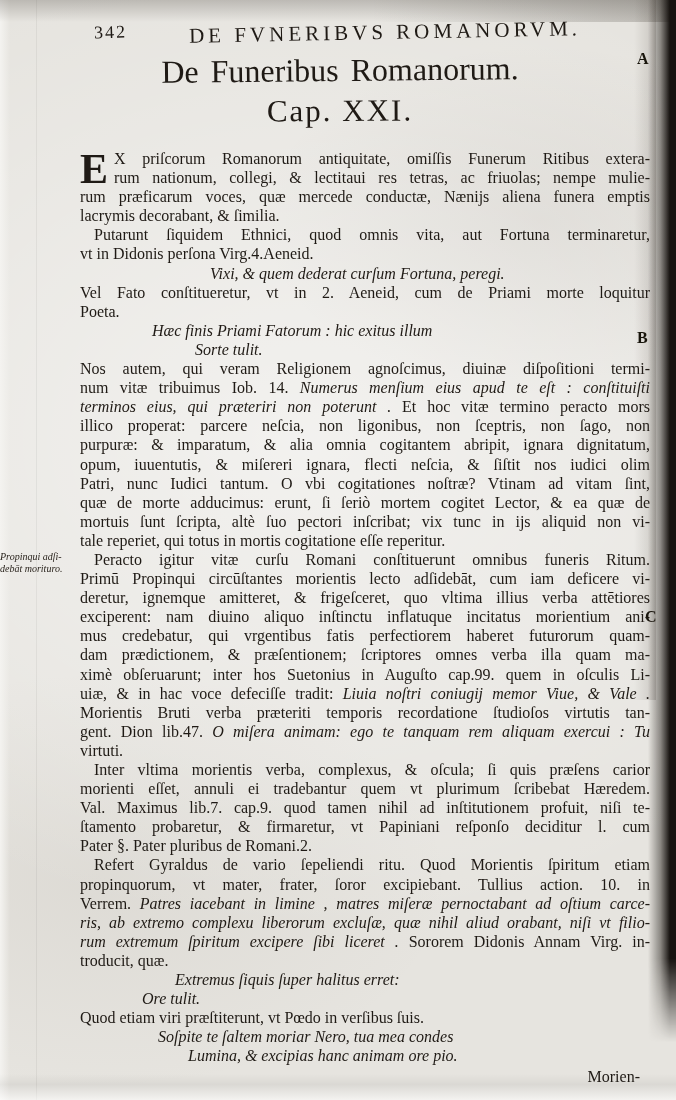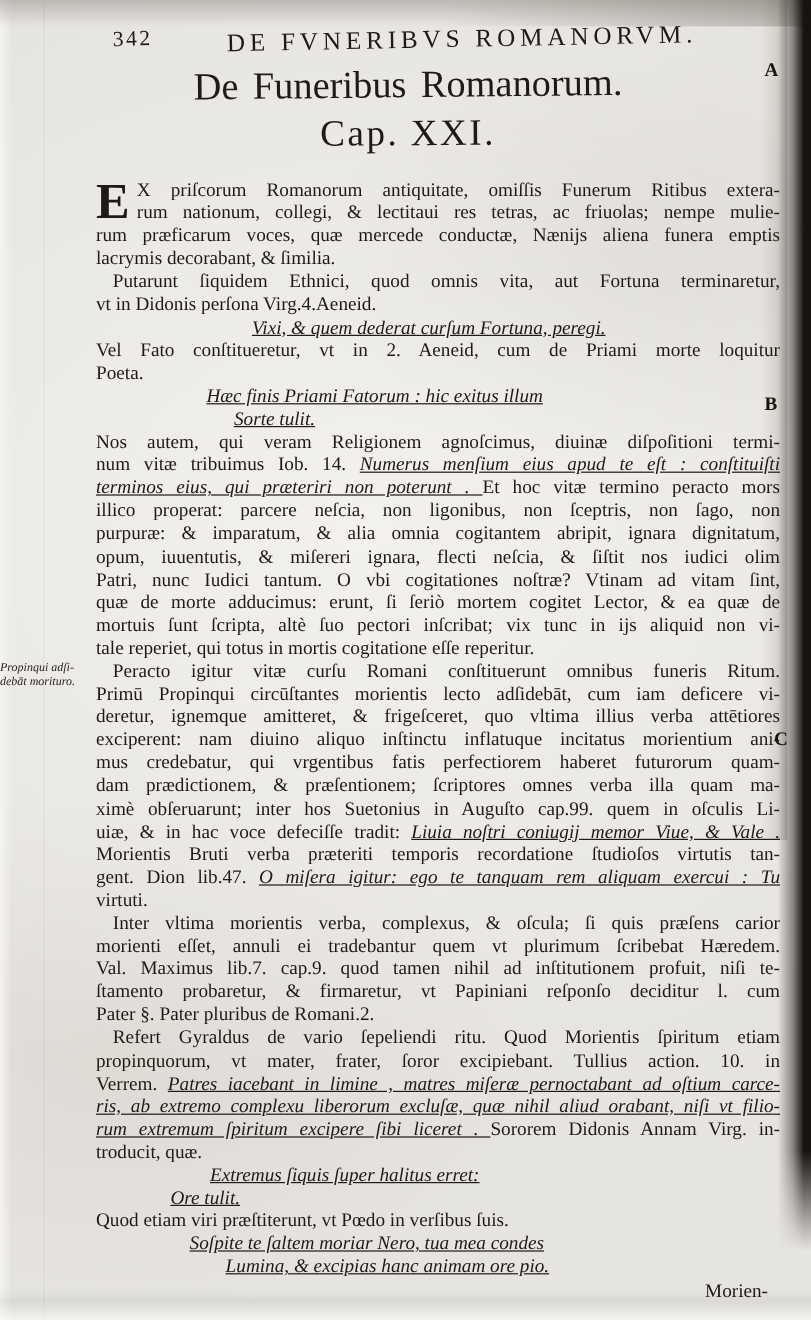--- a/index.html
+++ b/index.html
@@ -37,21 +37,21 @@
     font-size:32px;transform:rotate(-0.6deg);word-spacing:4px;}
   .chap-title-2{position:absolute;left:60px;top:93px;width:560px;text-align:center;
     font-size:31px;letter-spacing:2px;transform:rotate(-0.4deg);}
 
   
   .text-body{position:absolute;left:80px;top:149px;width:570px;font-size:16px;line-height:19.1px;}
   .block{margin:0;}
   .line{white-space:nowrap;text-align:justify;text-align-last:justify;height:19.1px;overflow:visible;}
   .line.last{text-align-last:left;}
   .line.q{text-align:left;text-align-last:left;}
-  .it{font-style:italic;text-decoration:underline;}
+  .it{font-style:italic;}
   .dropcap{float:left;font-size:42px;line-height:36px;font-weight:bold;padding:2px 6px 0 0;
     height:36px;}
 
   
   .margin-note{position:absolute;left:0;top:551px;width:76px;font-size:10px;
     font-style:italic;line-height:12px;color:#2a241d;}
   .margin-letter{position:absolute;left:637px;width:20px;font-size:16px;font-weight:bold;color:#151209;}
   .ml-a{top:50px;} .ml-b{top:329px;} .ml-c{top:608px;left:645px;}
   .catchword{position:absolute;right:36px;top:1068px;font-size:16px;}
 </style>
@@ -81,21 +81,21 @@
         <div class="line last"><span>vt in Didonis perſona Virg.4.Aeneid.</span></div>
       </div>
       <div class="block quote">
         <div class="line last q" style="margin-left: 130px;"><span class="it">Vixi, &amp; quem dederat curſum Fortuna, peregi.</span></div>
       </div>
       <div class="block para">
         <div class="line"><span>Vel Fato conſtitueretur, vt in 2. Aeneid, cum de Priami morte loquitur</span></div>
         <div class="line last"><span>Poeta.</span></div>
       </div>
       <div class="block quote">
-        <div class="line last q" style="margin-left: 92px;"><span class="it">Hæc finis Priami Fatorum : hic exitus illum</span></div>
+        <div class="line last q" style="margin-left: 72px;"><span class="it">Hæc finis Priami Fatorum : hic exitus illum</span></div>
         <div class="line last q" style="margin-left: 115px;"><span class="it">Sorte tulit.</span></div>
       </div>
       <div class="block para">
         <div class="line"><span>Nos autem, qui veram Religionem agnoſcimus, diuinæ diſpoſitioni termi-</span></div>
         <div class="line"><span>num vitæ tribuimus Iob. 14. </span><span class="it">Numerus menſium eius apud te eſt : conſtituiſti</span></div>
         <div class="line"><span class="it">terminos eius, qui præteriri non poterunt . </span><span>Et hoc vitæ termino peracto mors</span></div>
         <div class="line"><span>illico properat: parcere neſcia, non ligonibus, non ſceptris, non ſago, non</span></div>
         <div class="line"><span>purpuræ: &amp; imparatum, &amp; alia omnia cogitantem abripit, ignara dignitatum,</span></div>
         <div class="line"><span>opum, iuuentutis, &amp; miſereri ignara, flecti neſcia, &amp; ſiſtit nos iudici olim</span></div>
         <div class="line"><span>Patri, nunc Iudici tantum. O vbi cogitationes noſtræ? Vtinam ad vitam ſint,</span></div>
@@ -106,21 +106,21 @@
       <div class="block para">
         <div class="line" style="margin-left: 14px;"><span>Peracto igitur vitæ curſu Romani conſtituerunt omnibus funeris Ritum.</span></div>
         <div class="line"><span>Primū Propinqui circūſtantes morientis lecto adſidebāt, cum iam deficere vi-</span></div>
         <div class="line"><span>deretur, ignemque amitteret, &amp; frigeſceret, quo vltima illius verba attētiores</span></div>
         <div class="line"><span>exciperent: nam diuino aliquo inſtinctu inflatuque incitatus morientium ani-</span></div>
         <div class="line"><span>mus credebatur, qui vrgentibus fatis perfectiorem haberet futurorum quam-</span></div>
         <div class="line"><span>dam prædictionem, &amp; præſentionem; ſcriptores omnes verba illa quam ma-</span></div>
         <div class="line"><span>ximè obſeruarunt; inter hos Suetonius in Auguſto cap.99. quem in oſculis Li-</span></div>
         <div class="line"><span>uiæ, &amp; in hac voce defeciſſe tradit: </span><span class="it">Liuia noſtri coniugij memor Viue, &amp; Vale .</span></div>
         <div class="line"><span>Morientis Bruti verba præteriti temporis recordatione ſtudioſos virtutis tan-</span></div>
-        <div class="line"><span>gent. Dion lib.47. </span><span class="it">O miſera igitur: ego te tanquam rem aliquam exercui : Tu</span></div>
+        <div class="line"><span>gent. Dion lib.47. </span><span class="it">O miſera animam: ego te tanquam rem aliquam exercui : Tu</span></div>
         <div class="line last"><span>virtuti.</span></div>
       </div>
       <div class="block para">
         <div class="line" style="margin-left: 14px;"><span>Inter vltima morientis verba, complexus, &amp; oſcula; ſi quis præſens carior</span></div>
         <div class="line"><span>morienti eſſet, annuli ei tradebantur quem vt plurimum ſcribebat Hæredem.</span></div>
         <div class="line"><span>Val. Maximus lib.7. cap.9. quod tamen nihil ad inſtitutionem profuit, niſi te-</span></div>
         <div class="line"><span>ſtamento probaretur, &amp; firmaretur, vt Papiniani reſponſo deciditur l. cum</span></div>
         <div class="line last"><span>Pater §. Pater pluribus de Romani.2.</span></div>
       </div>
       <div class="block para">

